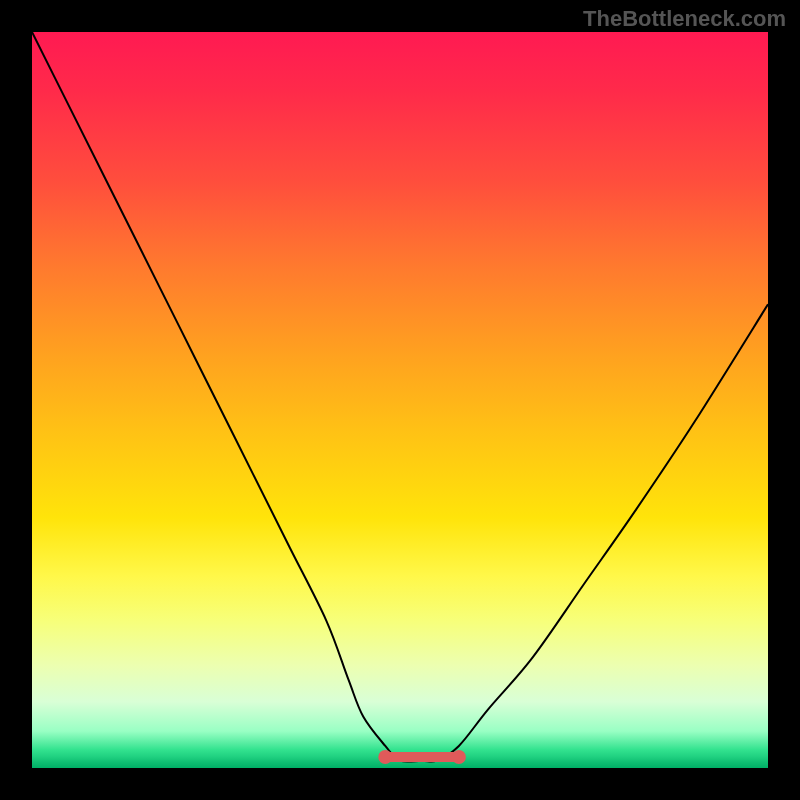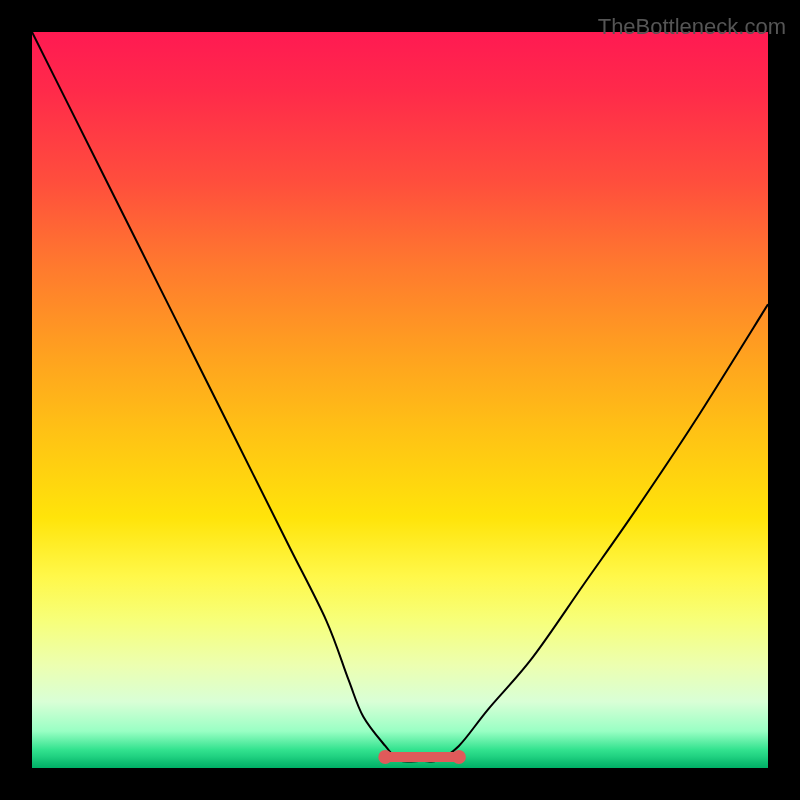--- a/index.html
+++ b/index.html
@@ -10,23 +10,22 @@
     background: #000;
     position: relative;
     font-family: Arial, Helvetica, sans-serif;
   }
   .watermark {
     position: absolute;
     top: 6px;
     right: 14px;
     color: #555;
     font-size: 22px;
-    font-weight: 400;
+    font-weight: 700;
     z-index: 10;
-    margin-top: 8px;
   }
   .plot-area {
     position: absolute;
     left: 32px;
     top: 32px;
     width: 736px;
     height: 736px;
     overflow: hidden;
   }
   .gradient {

